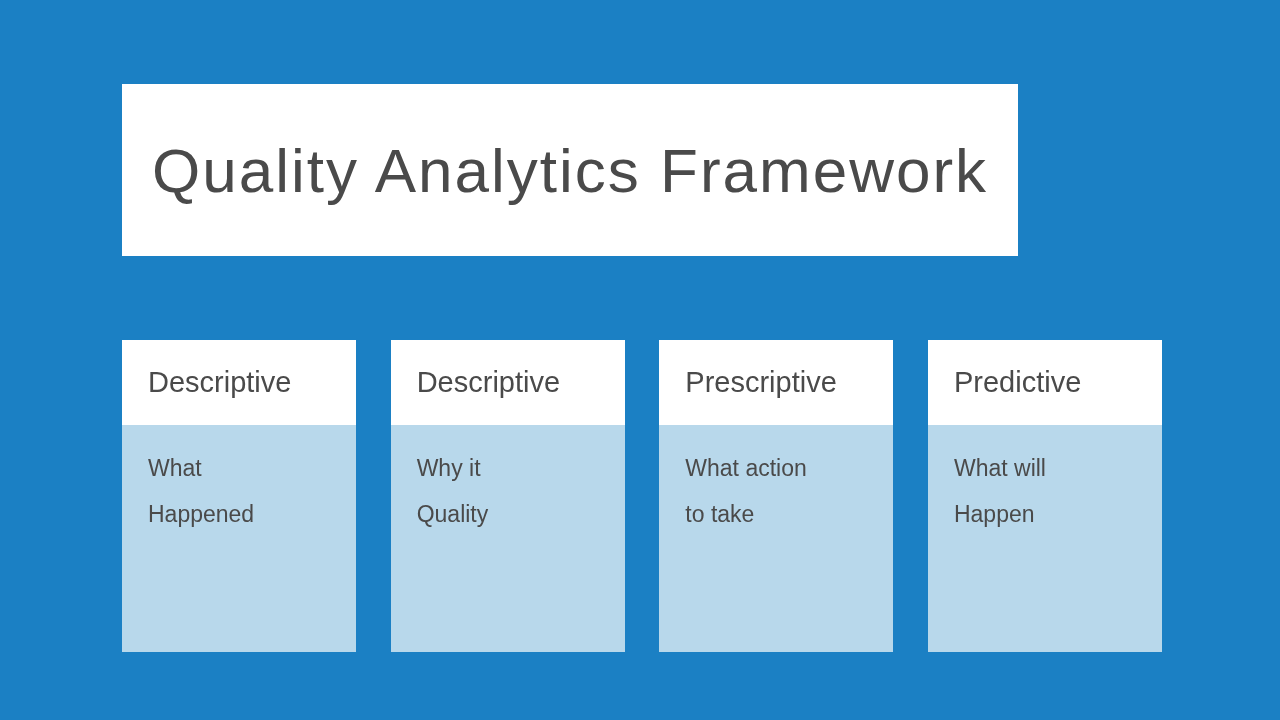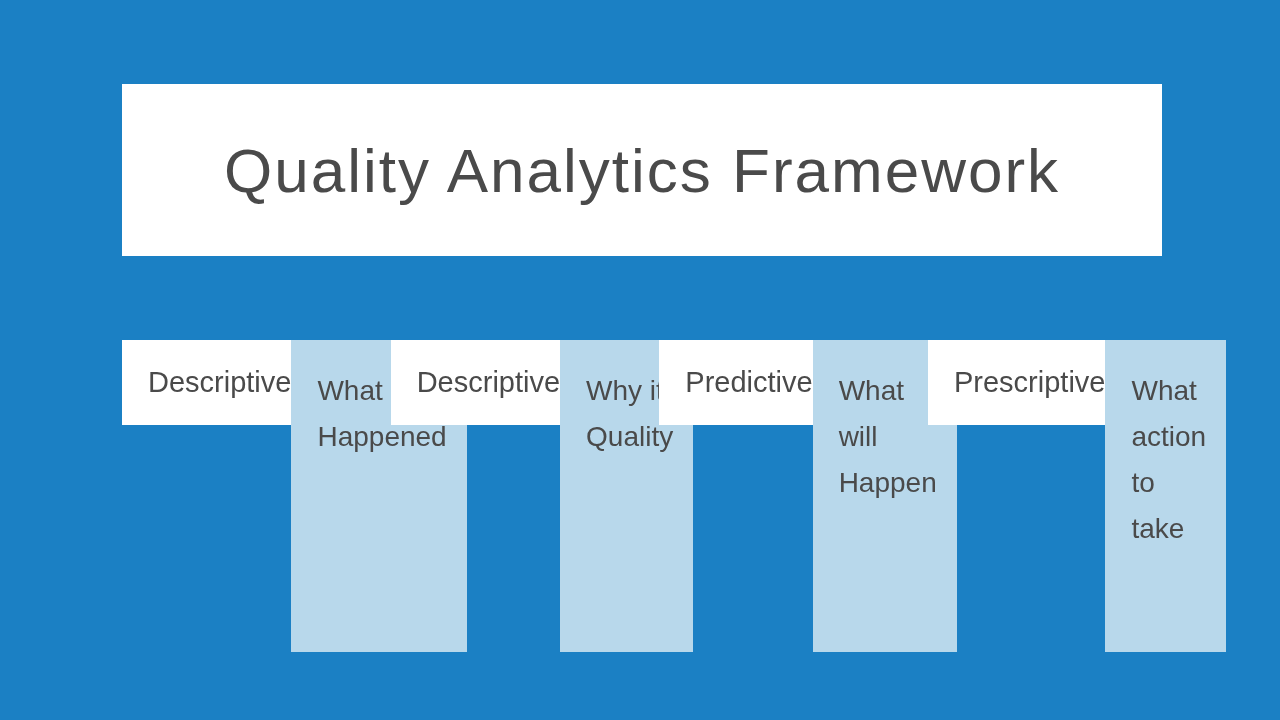--- a/index.html
+++ b/index.html
@@ -11,21 +11,21 @@
     width: 1280px;
     height: 720px;
     overflow: hidden;
     background: var(--background, #1b80c4);
     font-family: "Liberation Sans", sans-serif;
   }
   .title-box {
     position: absolute;
     left: 122px;
     top: 84px;
-    width: 1040px;
+    width: 896px;
     height: 172px;
     background: var(--card-header-bg, #ffffff);
     display: flex;
     align-items: center;
     justify-content: center;
   }
   .title {
     margin: 0;
     font-size: 62px;
     font-weight: 300;
@@ -39,37 +39,37 @@
     top: 340px;
     width: 1040px;
     height: 312px;
     display: flex;
     justify-content: space-between;
   }
   .card {
     width: 234px;
     height: 312px;
     display: flex;
-    flex-direction: row;
+    flex-direction: column;
   }
   .card-header {
     height: 85px;
     flex: 0 0 85px;
     background: var(--card-header-bg, #ffffff);
     display: flex;
     align-items: center;
     padding-left: 26px;
     font-size: 29px;
     color: var(--text, #4a4a4a);
   }
   .card-body {
     flex: 1;
     background: var(--card-body-bg, #b8d8eb);
-    padding: 28px 20px 0 26px;
-    font-size: 28px;
+    padding: 20px 20px 0 26px;
+    font-size: 23px;
     line-height: 46px;
     color: var(--text, #4a4a4a);
     white-space: pre-line;
   }
 </style>
 </head>
 <body>
 
 <div class="title-box">
   <h1 class="title">Quality Analytics Framework</h1>
@@ -80,22 +80,22 @@
     <div class="card-header">Descriptive</div>
     <div class="card-body">What
 Happened</div>
   </div>
   <div class="card">
     <div class="card-header">Descriptive</div>
     <div class="card-body">Why it
 Quality</div>
   </div>
   <div class="card">
+    <div class="card-header">Prescriptive</div>
+    <div class="card-body">What action
+to take</div>
+  </div>
+  <div class="card">
     <div class="card-header">Predictive</div>
     <div class="card-body">What will
 Happen</div>
   </div>
-  <div class="card">
-    <div class="card-header">Prescriptive</div>
-    <div class="card-body">What action
-to take</div>
-  </div>
 </div>
 
 </body></html>

